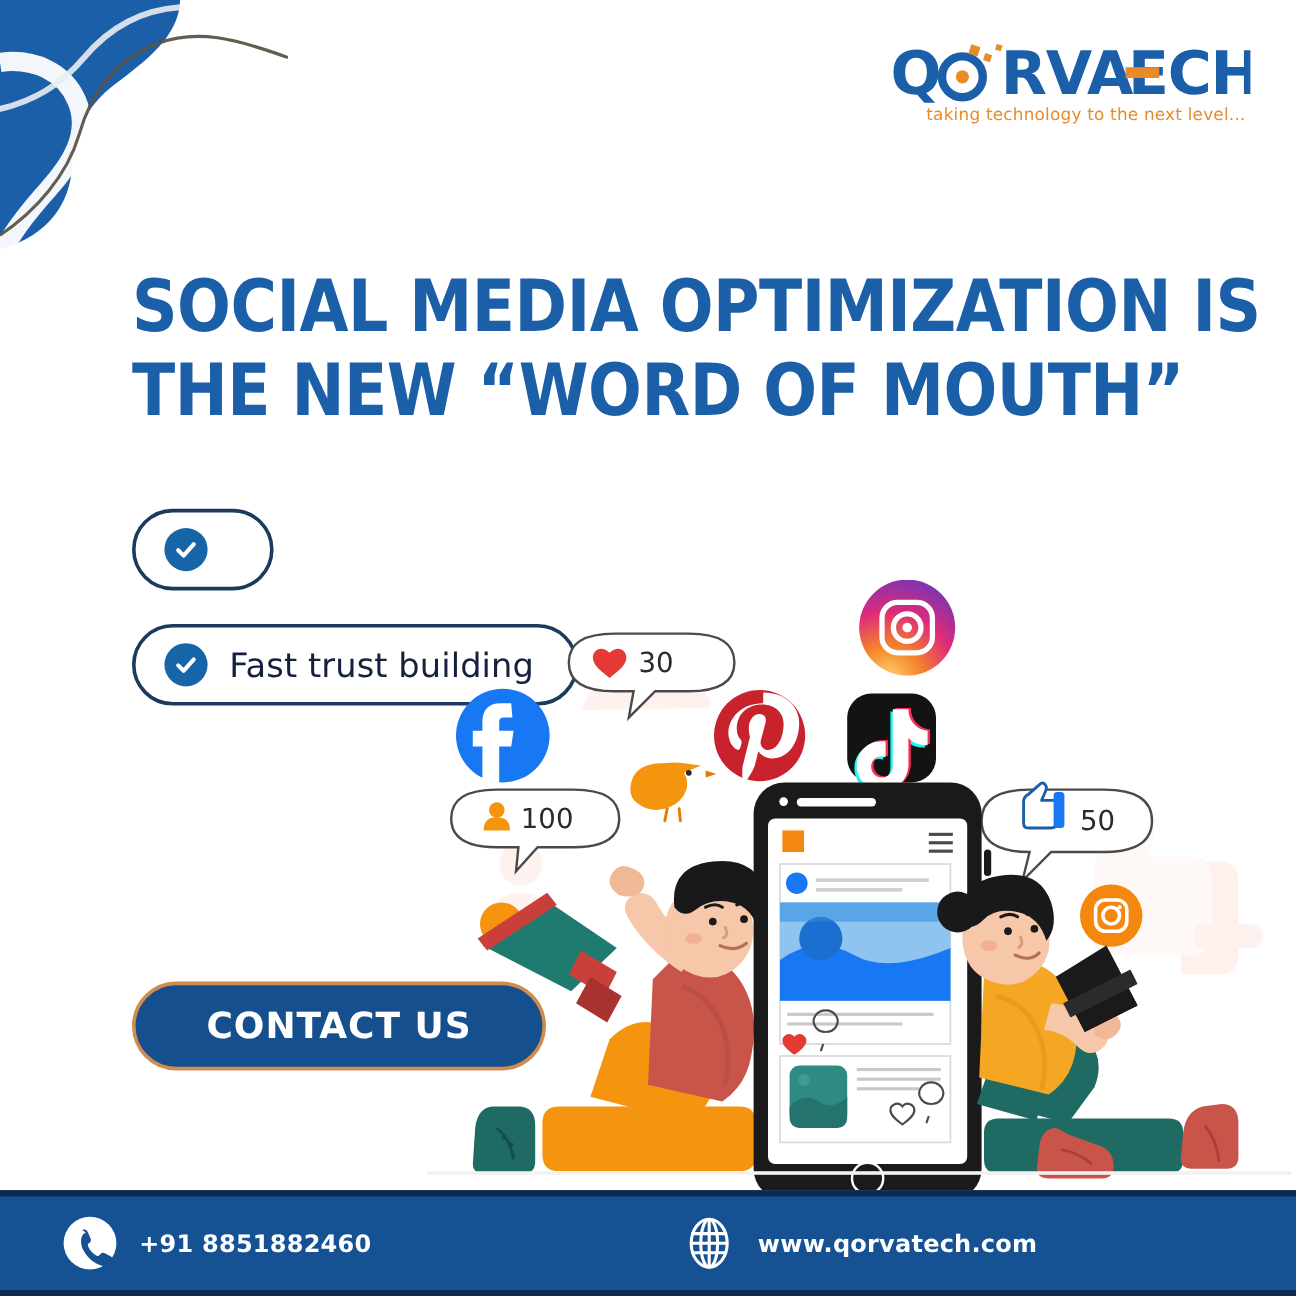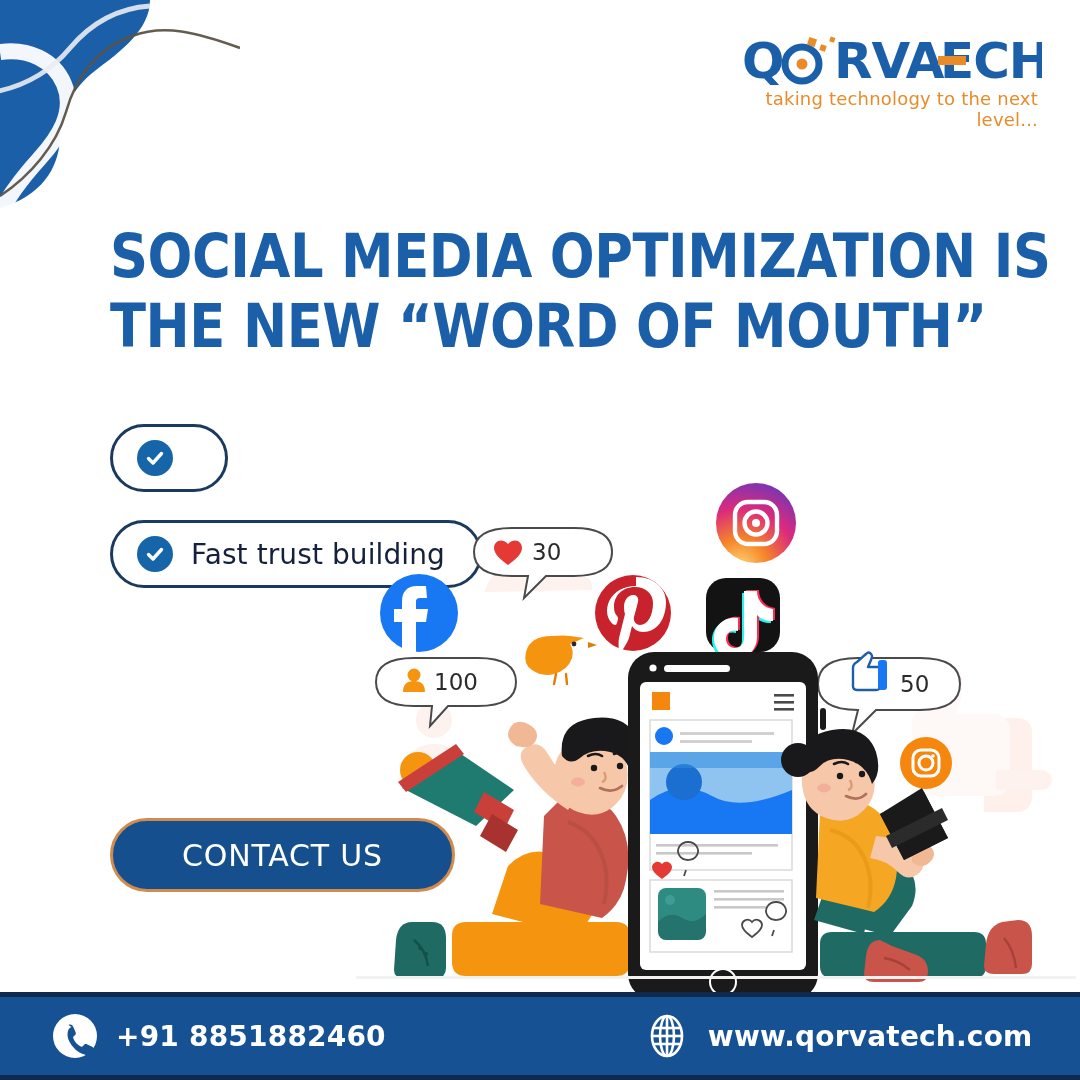--- a/index.html
+++ b/index.html
@@ -13,21 +13,21 @@
   .stage{position:absolute;inset:0;width:1080px;height:1080px;overflow:hidden;background:#fff;}
 
   
   .corner-deco{position:absolute;left:0;top:0;width:240px;height:220px;}
 
   
   .logo{position:absolute;right:38px;top:34px;width:300px;height:80px;text-align:right;}
   .logo-mark{display:block;}
   .logo-tagline{
     font-family:"DejaVu Sans", sans-serif;
-    font-size:18px;color:#E98B28;letter-spacing:.2px;
+    font-size:14px;color:#E98B28;letter-spacing:.2px;
     margin-top:-2px;padding-right:4px;text-align:right;
   }
 
   
   .headline{
     position:absolute;left:110px;top:222px;width:900px;
     color:#1B5FA8;
     font-family:"DejaVu Sans", sans-serif;
     font-weight:bold;
     font-size:60px;
@@ -66,42 +66,42 @@
   
   .cta{
     position:absolute;left:110px;top:818px;
     width:345px;height:74px;
     background:#164F8E;
     border:3px solid #D08B4F;
     border-radius:40px;
     display:flex;align-items:center;justify-content:center;
     color:#ffffff;
     font-family:"DejaVu Sans", sans-serif;
-    font-weight:normal;font-size:30px;letter-spacing:.8px;
+    font-weight:bold;font-size:30px;letter-spacing:.8px;
     cursor:pointer;
     box-sizing:border-box;
   }
 
   
   .footer{
     position:absolute;left:0;bottom:0;width:1080px;height:88px;
     background:#155193;
     border-top:5px solid #0E2A4E;
     border-bottom:5px solid #0E2A4E;
     display:flex;align-items:center;
     box-sizing:border-box;
   }
   .f-item{display:flex;align-items:center;}
   .f-phone{margin-left:52px;}
   .f-web{margin-left:258px;justify-content:flex-end;}
   .f-icon{width:46px;height:46px;flex:0 0 auto;margin-right:18px;}
   .f-text{
     color:#ffffff;
     font-family:"DejaVu Sans", sans-serif;
-    font-weight:bold;font-size:28px;letter-spacing:.2px;
+    font-weight:bold;font-size:20px;letter-spacing:.2px;
     white-space:nowrap;
   }
 
   
   .illus{position:absolute;left:356px;top:470px;width:720px;height:540px;}
   .illus svg{display:block;}
 </style>
 </head>
 <body>
 

